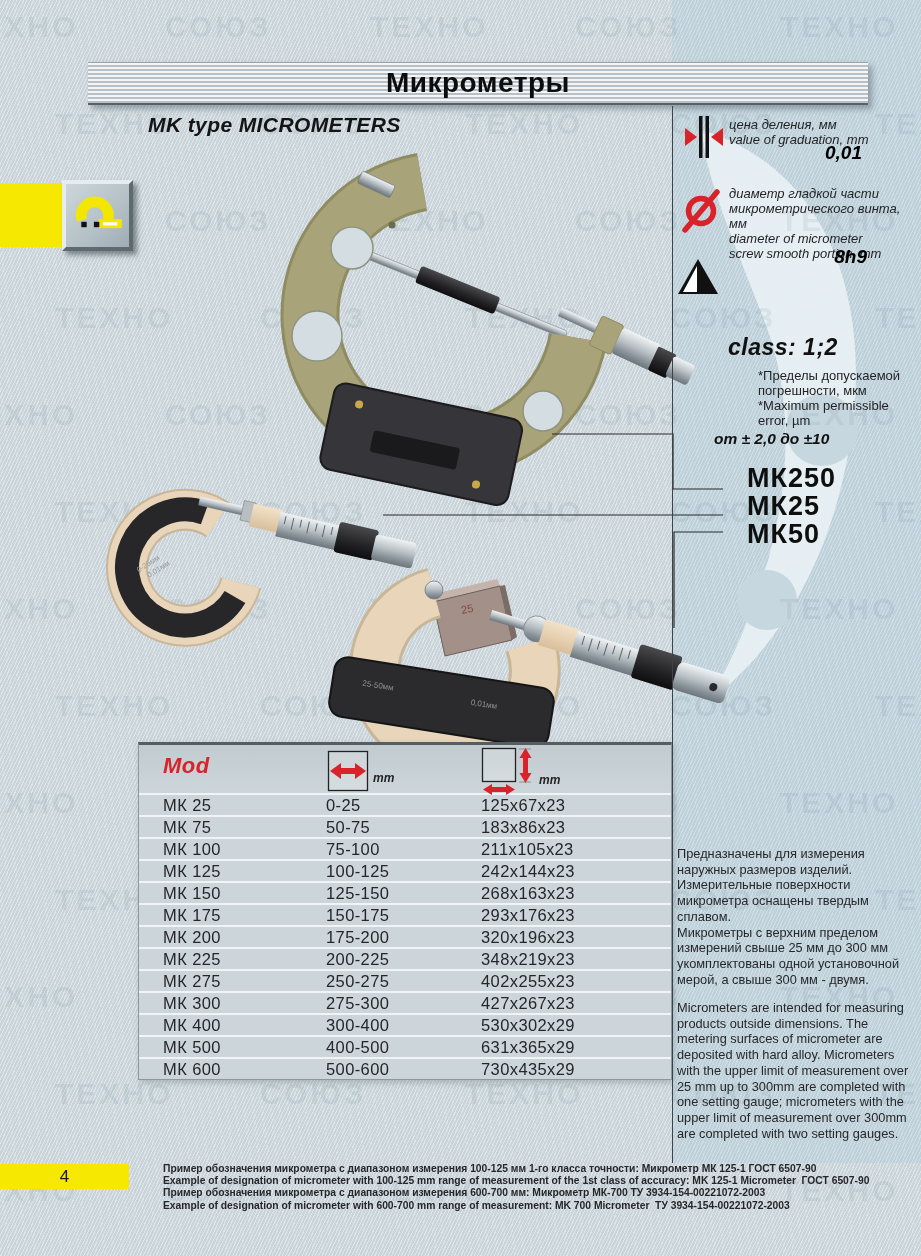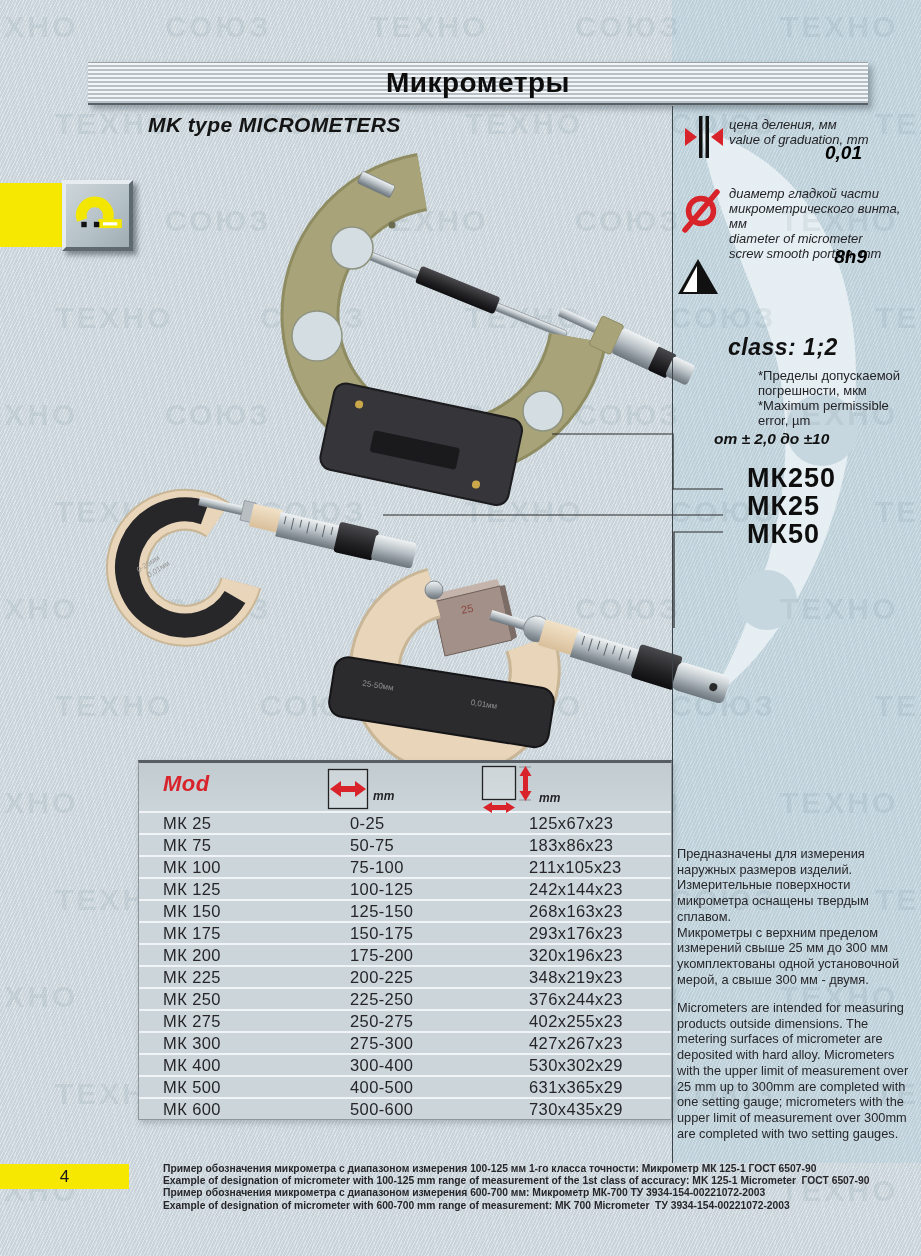--- a/index.html
+++ b/index.html
@@ -45,35 +45,35 @@
   }
   .spec-icon{position:absolute;z-index:5;}
   .spec-label{position:absolute;z-index:5;font-size:13px;font-style:italic;color:#232327;line-height:15px;white-space:pre-line;}
   .spec-value{position:absolute;z-index:5;font-size:19px;font-weight:bold;font-style:italic;color:#000000;text-align:right;}
   .class-label{position:absolute;left:728px;top:334px;z-index:5;font-size:23px;font-weight:bold;font-style:italic;color:#111;letter-spacing:.5px;}
   .error-note{position:absolute;left:714px;top:368px;z-index:5;font-size:13px;color:#232327;line-height:15px;white-space:pre-line;margin-left:44px;}
   .error-value{position:absolute;left:714px;top:430px;z-index:5;font-size:15.5px;font-weight:bold;font-style:italic;color:#111;}
   .models{position:absolute;left:726px;top:464px;z-index:5;}
   .model-label{font-size:27px;font-weight:bold;color:#0e0e0e;line-height:28px;letter-spacing:1px;margin-left:21px;}
   .spec-table{
-    position:absolute;left:138px;top:760px;width:534px;z-index:5;box-sizing:border-box;
+    position:absolute;left:138px;top:742px;width:534px;z-index:5;box-sizing:border-box;
     background:linear-gradient(#c2cbd0,#ccd6da 14%);
     border:1px solid #8d979c;border-top:3px solid #565e63;
     box-shadow:2px 3px 6px rgba(50,62,70,.25);
   }
   .thead{height:48px;position:relative;}
   .mod-header{position:absolute;left:24px;top:8px;font-size:22px;font-weight:bold;font-style:italic;color:#d8232a;letter-spacing:.5px;}
   .range-icon{position:absolute;left:188px;top:5px;}
   .range-unit{position:absolute;left:234px;top:26px;font-size:12px;font-weight:bold;font-style:italic;color:#232327;}
   .dims-icon{position:absolute;left:342px;top:2px;}
   .dims-unit{position:absolute;left:400px;top:28px;font-size:12px;font-weight:bold;font-style:italic;color:#232327;}
   .trow{
     display:grid;grid-template-columns:163px 155px 1fr;
     padding:1px 0 1px 24px;border-top:2px solid #f0f4f6;
-    font-size:16.5px;line-height:18px;color:#26262a;letter-spacing:.4px;gap:24px;
+    font-size:16.5px;line-height:18px;color:#26262a;letter-spacing:.4px;
   }
   .desc{position:absolute;left:677px;width:240px;z-index:5;font-size:12.8px;line-height:15.7px;color:#27272b;white-space:pre-line;}
   .footer-num{
     position:absolute;left:0;top:1164px;width:129px;height:25px;z-index:5;background:#f6e800;
     display:flex;align-items:center;justify-content:center;
     font-size:17px;color:#1a1a1a;
   }
   .footer-lines{position:absolute;left:163px;top:1163px;z-index:5;}
   .footer-lines div{font-size:10.3px;font-weight:bold;color:#26262a;line-height:12.2px;white-space:pre;}
   svg text{font-family:"Liberation Sans",sans-serif;}
@@ -383,25 +383,20 @@
         <span>МК 200</span>
         <span>175-200</span>
         <span>320x196x23</span>
       </div>
       <div class="trow">
         <span>МК 225</span>
         <span>200-225</span>
         <span>348x219x23</span>
       </div>
       <div class="trow">
-        <span>МК 250</span>
-        <span>225-250</span>
-        <span>376x244x23</span>
-      </div>
-      <div class="trow">
         <span>МК 275</span>
         <span>250-275</span>
         <span>402x255x23</span>
       </div>
       <div class="trow">
         <span>МК 300</span>
         <span>275-300</span>
         <span>427x267x23</span>
       </div>
       <div class="trow">

